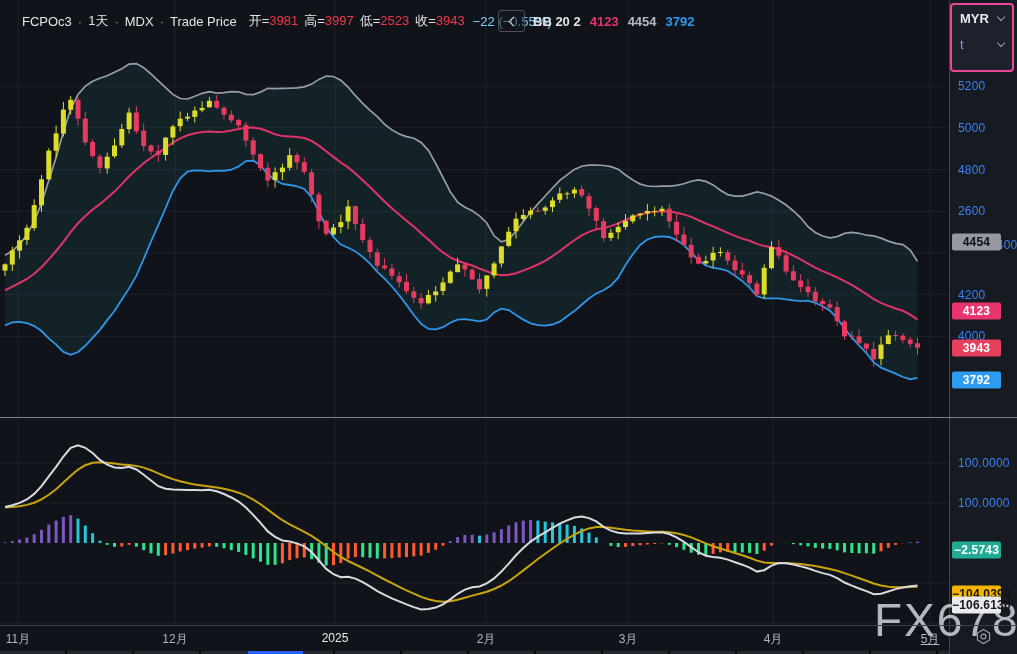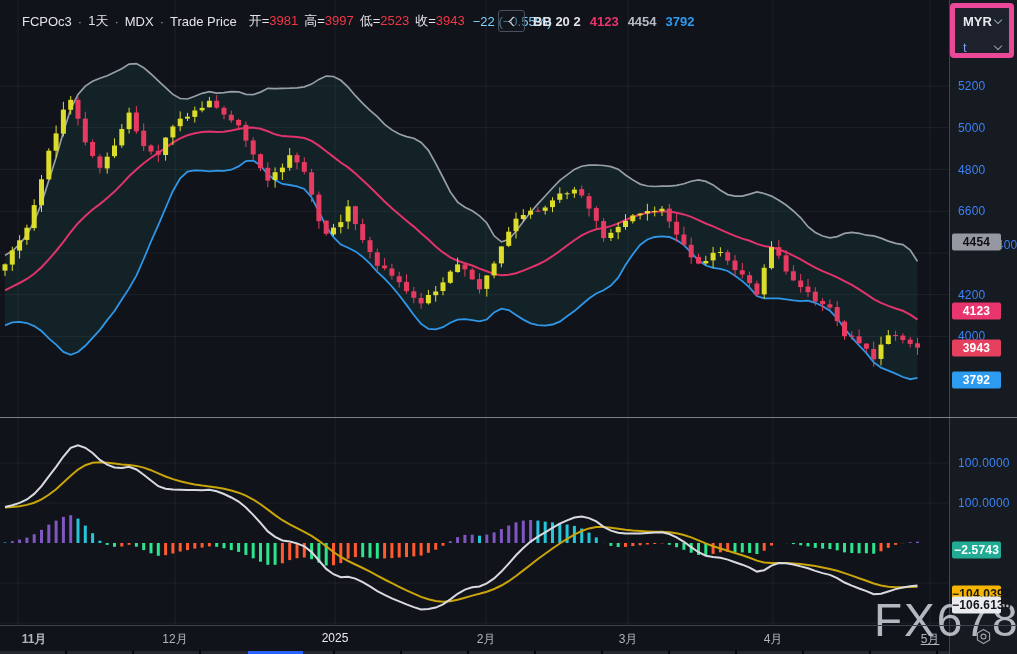--- a/index.html
+++ b/index.html
@@ -17,21 +17,21 @@
   .scrub{position:absolute;left:0;top:651px;width:949px;height:3px;z-index:5;background:#23262d;
          background-image:repeating-linear-gradient(90deg,transparent 0 65px,#05060a 65px 67px)}
   .scrub-active{position:absolute;left:248px;top:0;width:55px;height:3px;background:#2962ff}
   .axis-bg{position:absolute;left:949px;top:0;width:68px;height:654px;background:#161a21;border-left:1px solid #40444e;z-index:1}
   .watermark{position:absolute;left:874px;top:593px;font-size:46px;letter-spacing:2px;font-weight:500;
              color:rgba(201,206,214,.88);z-index:2;white-space:nowrap}
   .axis-content{position:absolute;left:949px;top:0;width:68px;height:654px;z-index:4}
   .tick{position:absolute;left:9px;font-size:12px;color:#3b82f6;transform:translateY(-50%);letter-spacing:.2px}
   .badge{position:absolute;left:3px;width:49px;height:17px;line-height:17px;text-align:center;font-size:12px;
          border-radius:2px;transform:translateY(-50%);font-weight:600;letter-spacing:.2px}
-  .dd-box{position:absolute;left:1px;top:3px;width:64px;height:55px;background:#1c212b;border:5px solid #ec4899;border-radius:4px;overflow:hidden}
+  .dd-box{position:absolute;left:1px;top:3px;width:64px;height:69px;background:#1c212b;border:2px solid #ec4899;border-radius:4px;overflow:hidden}
   .dd-row{height:26px;display:flex;align-items:center;justify-content:space-between;padding:0 8px;cursor:pointer}
   .dd-label{font-size:13px;font-weight:700;color:#e8eaee}
   .dd-label.unit{color:#7e9cf0;font-weight:400}
   .caret{width:6px;height:6px;border-right:1.6px solid #9aa0a8;border-bottom:1.6px solid #9aa0a8;
          transform:rotate(45deg);margin-top:-3px}
   .gear{position:absolute;left:26px;top:628px;cursor:pointer}
   .legend{position:absolute;left:22px;top:12px;z-index:6;font-size:13px;display:flex;align-items:center;
           white-space:nowrap;color:#e2e4e9}
   .legend .tok{margin-right:6px}
   .legend .sep{color:#9aa0a8;margin-right:6px}
@@ -463,21 +463,21 @@
       <line x1="910.2" y1="125.0" x2="910.2" y2="124.2" stroke="#7e57c2" stroke-width="3"></line>
       <line x1="917.5" y1="125.0" x2="917.5" y2="123.7" stroke="#7e57c2" stroke-width="3"></line>
       <polyline points="5.0,89.5 12.3,89.1 19.6,88.2 26.9,86.9 34.2,84.7 41.5,81.4 48.8,76.8 56.1,71.2 63.4,64.6 70.7,57.7 78.0,51.6 85.3,47.2 92.6,44.8 99.9,44.2 107.2,44.7 114.5,45.6 121.8,46.5 129.1,46.9 136.4,47.9 143.7,49.6 151.0,52.2 158.3,55.4 165.6,58.5 172.9,61.1 180.2,63.2 187.5,65.0 194.8,66.4 202.1,67.6 209.4,68.4 216.7,69.4 224.0,70.7 231.3,72.5 238.6,74.7 245.9,77.7 253.2,81.5 260.5,86.2 267.8,91.6 275.1,97.1 282.4,102.2 289.7,106.4 297.0,110.2 304.3,113.9 311.6,117.9 318.9,122.8 326.2,128.4 333.5,134.0 340.8,139.0 348.1,143.0 355.4,146.5 362.7,150.0 370.0,153.7 377.3,157.6 384.6,161.5 391.9,165.2 399.2,168.9 406.5,172.4 413.8,175.7 421.1,178.9 428.4,181.3 435.7,183.0 443.0,183.7 450.3,183.2 457.6,181.7 464.9,179.7 472.2,177.6 479.5,175.8 486.8,173.7 494.1,171.0 501.4,167.5 508.7,163.2 516.0,158.0 523.3,152.4 530.6,146.7 537.9,141.0 545.2,135.7 552.5,130.5 559.8,125.5 567.1,120.9 574.4,116.6 581.7,113.0 589.0,110.4 596.3,109.0 603.6,109.0 610.9,109.7 618.2,110.7 625.5,111.7 632.8,112.5 640.1,113.0 647.4,113.4 654.7,113.7 662.0,113.8 669.3,114.2 676.6,115.3 683.9,117.0 691.2,119.4 698.5,122.4 705.8,125.4 713.1,128.2 720.4,130.5 727.7,132.7 735.0,135.0 742.3,137.3 749.6,139.8 756.9,142.6 764.2,144.5 771.5,145.1 778.8,145.1 786.1,145.1 793.4,145.4 800.7,146.0 808.0,146.9 815.3,148.1 822.6,149.5 829.9,151.0 837.2,152.8 844.5,155.1 851.8,157.6 859.1,160.2 866.4,162.8 873.7,165.5 881.0,167.5 888.3,168.7 895.6,169.2 902.9,169.3 910.2,169.1 917.5,168.7" fill="none" stroke="#c9a40b" stroke-width="2"></polyline>
       <polyline points="5.0,89.0 12.3,87.3 19.6,84.9 26.9,81.5 34.2,75.9 41.5,68.1 48.8,58.3 56.1,48.8 63.4,38.5 70.7,29.9 78.0,27.2 85.3,29.8 92.6,35.0 99.9,41.9 107.2,46.6 114.5,49.4 121.8,49.9 129.1,48.7 136.4,51.5 143.7,56.8 151.0,62.5 158.3,68.2 165.6,70.7 172.9,71.6 180.2,71.7 187.5,72.1 194.8,72.0 202.1,72.2 209.4,71.8 216.7,73.2 224.0,76.0 231.3,79.5 238.6,83.6 245.9,89.6 253.2,96.9 260.5,104.9 267.8,113.4 275.1,118.9 282.4,122.5 289.7,123.5 297.0,125.4 304.3,128.3 311.6,134.1 318.9,142.5 326.2,150.9 333.5,156.2 340.8,159.2 348.1,158.7 355.4,160.6 362.7,164.2 370.0,168.4 377.3,173.2 384.6,176.9 391.9,180.3 399.2,183.3 406.5,186.4 413.8,189.1 421.1,191.4 428.4,191.1 435.7,189.6 443.0,186.3 450.3,181.4 457.6,175.8 464.9,171.6 472.2,169.3 479.5,168.5 486.8,165.3 494.1,160.4 501.4,153.6 508.7,145.7 516.0,137.3 523.3,130.0 530.6,123.6 537.9,118.6 545.2,114.3 552.5,109.9 559.8,105.6 567.1,102.4 574.4,99.6 581.7,98.6 589.0,100.1 596.3,103.4 603.6,108.9 610.9,112.6 618.2,114.7 625.5,115.6 632.8,115.6 640.1,115.4 647.4,114.9 654.7,114.6 662.0,114.2 669.3,116.0 676.6,119.4 683.9,123.8 691.2,129.1 698.5,134.2 705.8,137.7 713.1,139.0 720.4,139.8 727.7,141.6 735.0,144.2 742.3,146.7 749.6,149.7 756.9,153.6 764.2,152.2 771.5,147.6 778.8,145.1 786.1,145.3 793.4,146.6 800.7,148.4 808.0,150.3 815.3,152.9 822.6,155.1 829.9,156.9 837.2,160.1 844.5,164.5 851.8,167.6 859.1,170.5 866.4,173.1 873.7,176.2 881.0,175.8 888.3,173.5 895.6,171.1 902.9,169.5 910.2,168.2 917.5,167.4" fill="none" stroke="#d8dadf" stroke-width="2"></polyline>
     </svg>
 
   <div class="watermark">FX678</div>
   <div class="pane-sep"></div>
   <div class="time-axis-line"></div>
   <div class="time-axis" id="time-axis">
-      <div class="time-label" style="left: 34px; font-weight: bold;">11月</div>
+      <div class="time-label" style="left: 18px;">11月</div>
       <div class="time-label" style="left: 175px;">12月</div>
       <div class="time-label major" style="left: 335px;">2025</div>
       <div class="time-label" style="left: 486px;">2月</div>
       <div class="time-label" style="left: 628px;">3月</div>
       <div class="time-label" style="left: 773px;">4月</div>
       <div class="time-label" style="left: 930px; text-decoration: underline;">5月</div>
     </div>
 
   <div class="scrub">
     <div class="scrub-active"></div>
@@ -495,21 +495,21 @@
         <span class="caret"></span>
       </div>
     </div>
     <svg class="gear" width="17" height="17" viewBox="0 0 16 16">
       <path d="M8 1.4 L13.7 4.7 L13.7 11.3 L8 14.6 L2.3 11.3 L2.3 4.7 Z" fill="none" stroke="#9aa0a8" stroke-width="1.1"></path>
       <circle cx="8" cy="8" r="2.3" fill="none" stroke="#9aa0a8" stroke-width="1.1"></circle>
     </svg>
   <div class="tick" style="top: 86px;">5200</div>
       <div class="tick" style="top: 127.7px;">5000</div>
       <div class="tick" style="top: 169.5px;">4800</div>
-      <div class="tick" style="top: 211.2px;">6600</div>
+      <div class="tick" style="top: 211.2px;">2600</div>
       <div class="tick" style="top: 245px; margin-left: 32px;">4400</div>
       <div class="tick" style="top: 294.7px;">4200</div>
       <div class="tick" style="top: 336.4px;">4000</div>
       <div class="badge" style="top: 241.7px; background: rgb(149, 152, 161); color: rgb(13, 15, 19);">4454</div>
       <div class="badge" style="top: 310.8px; background: rgb(232, 53, 109); color: rgb(255, 255, 255);">4123</div>
       <div class="badge" style="top: 348.3px; background: rgb(229, 64, 94); color: rgb(255, 255, 255);">3943</div>
       <div class="badge" style="top: 379.8px; background: rgb(45, 155, 240); color: rgb(255, 255, 255);">3792</div>
       <div class="tick" style="top: 463px;">100.0000</div>
       <div class="tick" style="top: 503px;">100.0000</div>
       <div class="badge" style="top: 550px; background: rgb(34, 171, 148); color: rgb(255, 255, 255);">−2.5743</div>

